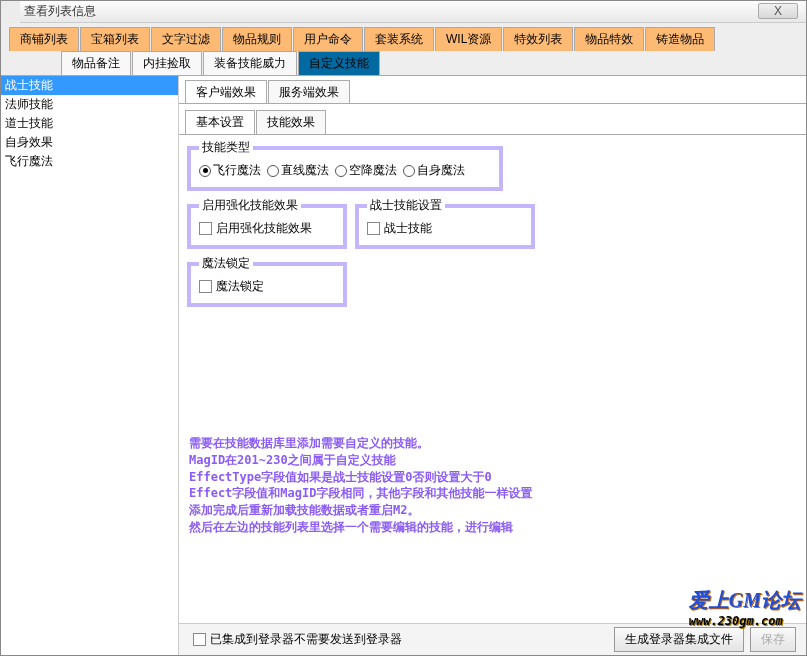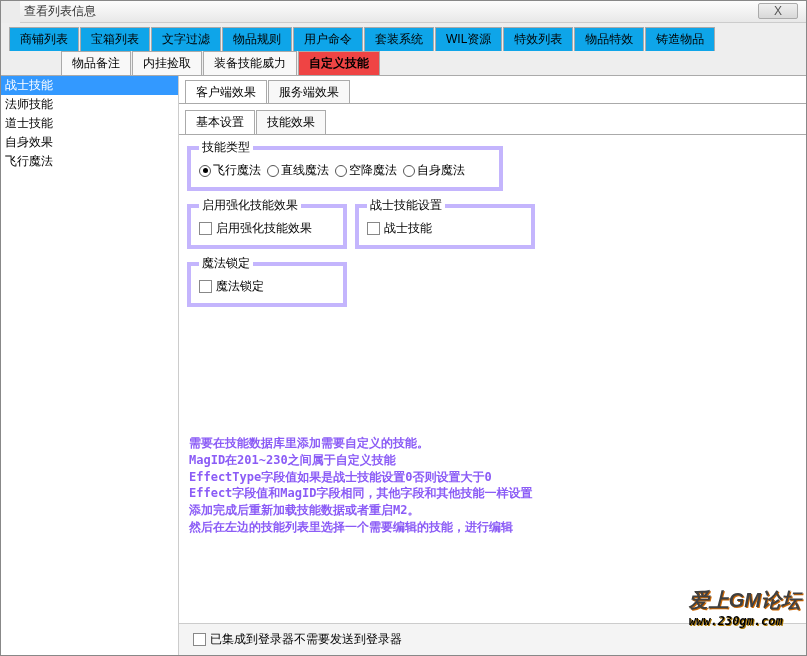--- a/index.html
+++ b/index.html
@@ -5,24 +5,24 @@
     * { box-sizing: border-box; margin: 0; padding: 0; font-family: "SimSun", "宋体", sans-serif; font-size: 12px; }
     body { background: #f0f0f0; width: 807px; height: 656px; overflow: hidden; }
     
     .window { width: 807px; height: 656px; background: #ececec; border: 1px solid #888; display: flex; flex-direction: column; }
     
     .titlebar { height: 22px; background: linear-gradient(#fdfdfd, #e8e8e8); border-bottom: 1px solid #ccc; display: flex; align-items: center; padding: 0 4px; position: relative; margin-left: 19px; }
     .title-text { color: #333; }
     .closebtn { position: absolute; right: 8px; top: 2px; width: 40px; height: 16px; background: linear-gradient(#f0f0f0,#d8d8d8); border: 1px solid #aaa; border-radius: 2px; display: flex; align-items: center; justify-content: center; color: #555; }
     
     .tabbar { display: flex; background: #eee; padding-top: 4px; padding-left: 8px; }
-    .tabbar .tab { padding: 3px 10px; border: 1px solid #aaa; border-bottom: none; background: #0ea5e9; margin-right: 1px; white-space: nowrap; }
+    .tabbar .tab { padding: 3px 10px; border: 1px solid #aaa; border-bottom: none; background: #fdba74; margin-right: 1px; white-space: nowrap; }
     .tabbar2 { display: flex; background: #eee; padding-left: 60px; }
     .tabbar2 .tab { padding: 3px 10px; border: 1px solid #aaa; border-bottom: none; background: #f8f8f8; margin-right: 1px; white-space: nowrap; }
-    .tabbar2 .tab.active { background: #ef4444; position: relative; font-weight: bold; }
+    .tabbar2 .tab.active { background: #0369a1; position: relative; }
     
     .content { flex: 1; display: flex; background: #fff; border-top: 1px solid #aaa; }
     
     .sidebar { width: 178px; background: #fff; border-right: 1px solid #ccc; }
     .sidebar .item { padding: 1px 4px; color: #000; }
     .sidebar .item.selected { background: #3399ff; color: #fff; }
     
     .main { flex: 1; display: flex; flex-direction: column; }
     
     .subtabs { display: flex; padding: 4px 6px 0 6px; }
@@ -53,21 +53,21 @@
     
     .redtext { color: #8b5cf6; font-weight: bold; font-family: "SimSun", monospace; line-height: 1.4; white-space: pre-wrap; position: absolute; left: 10px; top: 300px; }
     
     .footer { height: 32px; border-top: 1px solid #ccc; display: flex; align-items: center; padding: 0 10px; background: #f4f4f4; }
     .footer .chk { margin-left: 4px; }
     .footer-right { margin-left: auto; display: flex; gap: 6px; align-items: center; }
     .btn { padding: 3px 10px; border: 1px solid #999; background: linear-gradient(#fafafa,#e4e4e4); }
     .btn.disabled { color: #aaa; }
     
     .watermark { position: absolute; right: 6px; bottom: 28px; pointer-events: none; }
-    .wm1 { font-family: Liberation Sans, sans-serif; font-size: 20px; font-weight: bold; font-style: italic; color: #404040; text-shadow: 1px 1px 0 #cc6600; margin-top: 28px; }
+    .wm1 { font-family: Liberation Serif, serif; font-size: 20px; font-weight: bold; font-style: italic; color: #1d4ed8; text-shadow: 1px 1px 0 #cc6600; margin-top: 28px; }
     .wm2 { font-family: monospace; font-size: 12px; font-weight: bold; font-style: italic; color: #000000; text-shadow: 1px 1px 0 #aa7700; }
   </style>
 </head>
 <body>
 
 <div class="window">
   <div class="titlebar">
     <span class="title-text">查看列表信息</span>
     <div class="closebtn">
         <span>X</span>
@@ -169,20 +169,24 @@
 然后在左边的技能列表里选择一个需要编辑的技能，进行编辑</div>
 
         </div>
       </div>
 
       <div class="footer">
         <label class="chk">
             <span class="chkbox"></span>
             <span>已集成到登录器不需要发送到登录器</span>
           </label>
+        <div class="footer-right">
+          <button class="btn">生成登录器集成文件</button>
+          <button class="btn disabled">保存</button>
+        </div>
       </div>
 
     </div>
   </div>
 
   <div class="watermark">
     <div class="wm1">爱上GM论坛</div>
     <div class="wm2">www.230gm.com</div>
   </div>
 </div>

